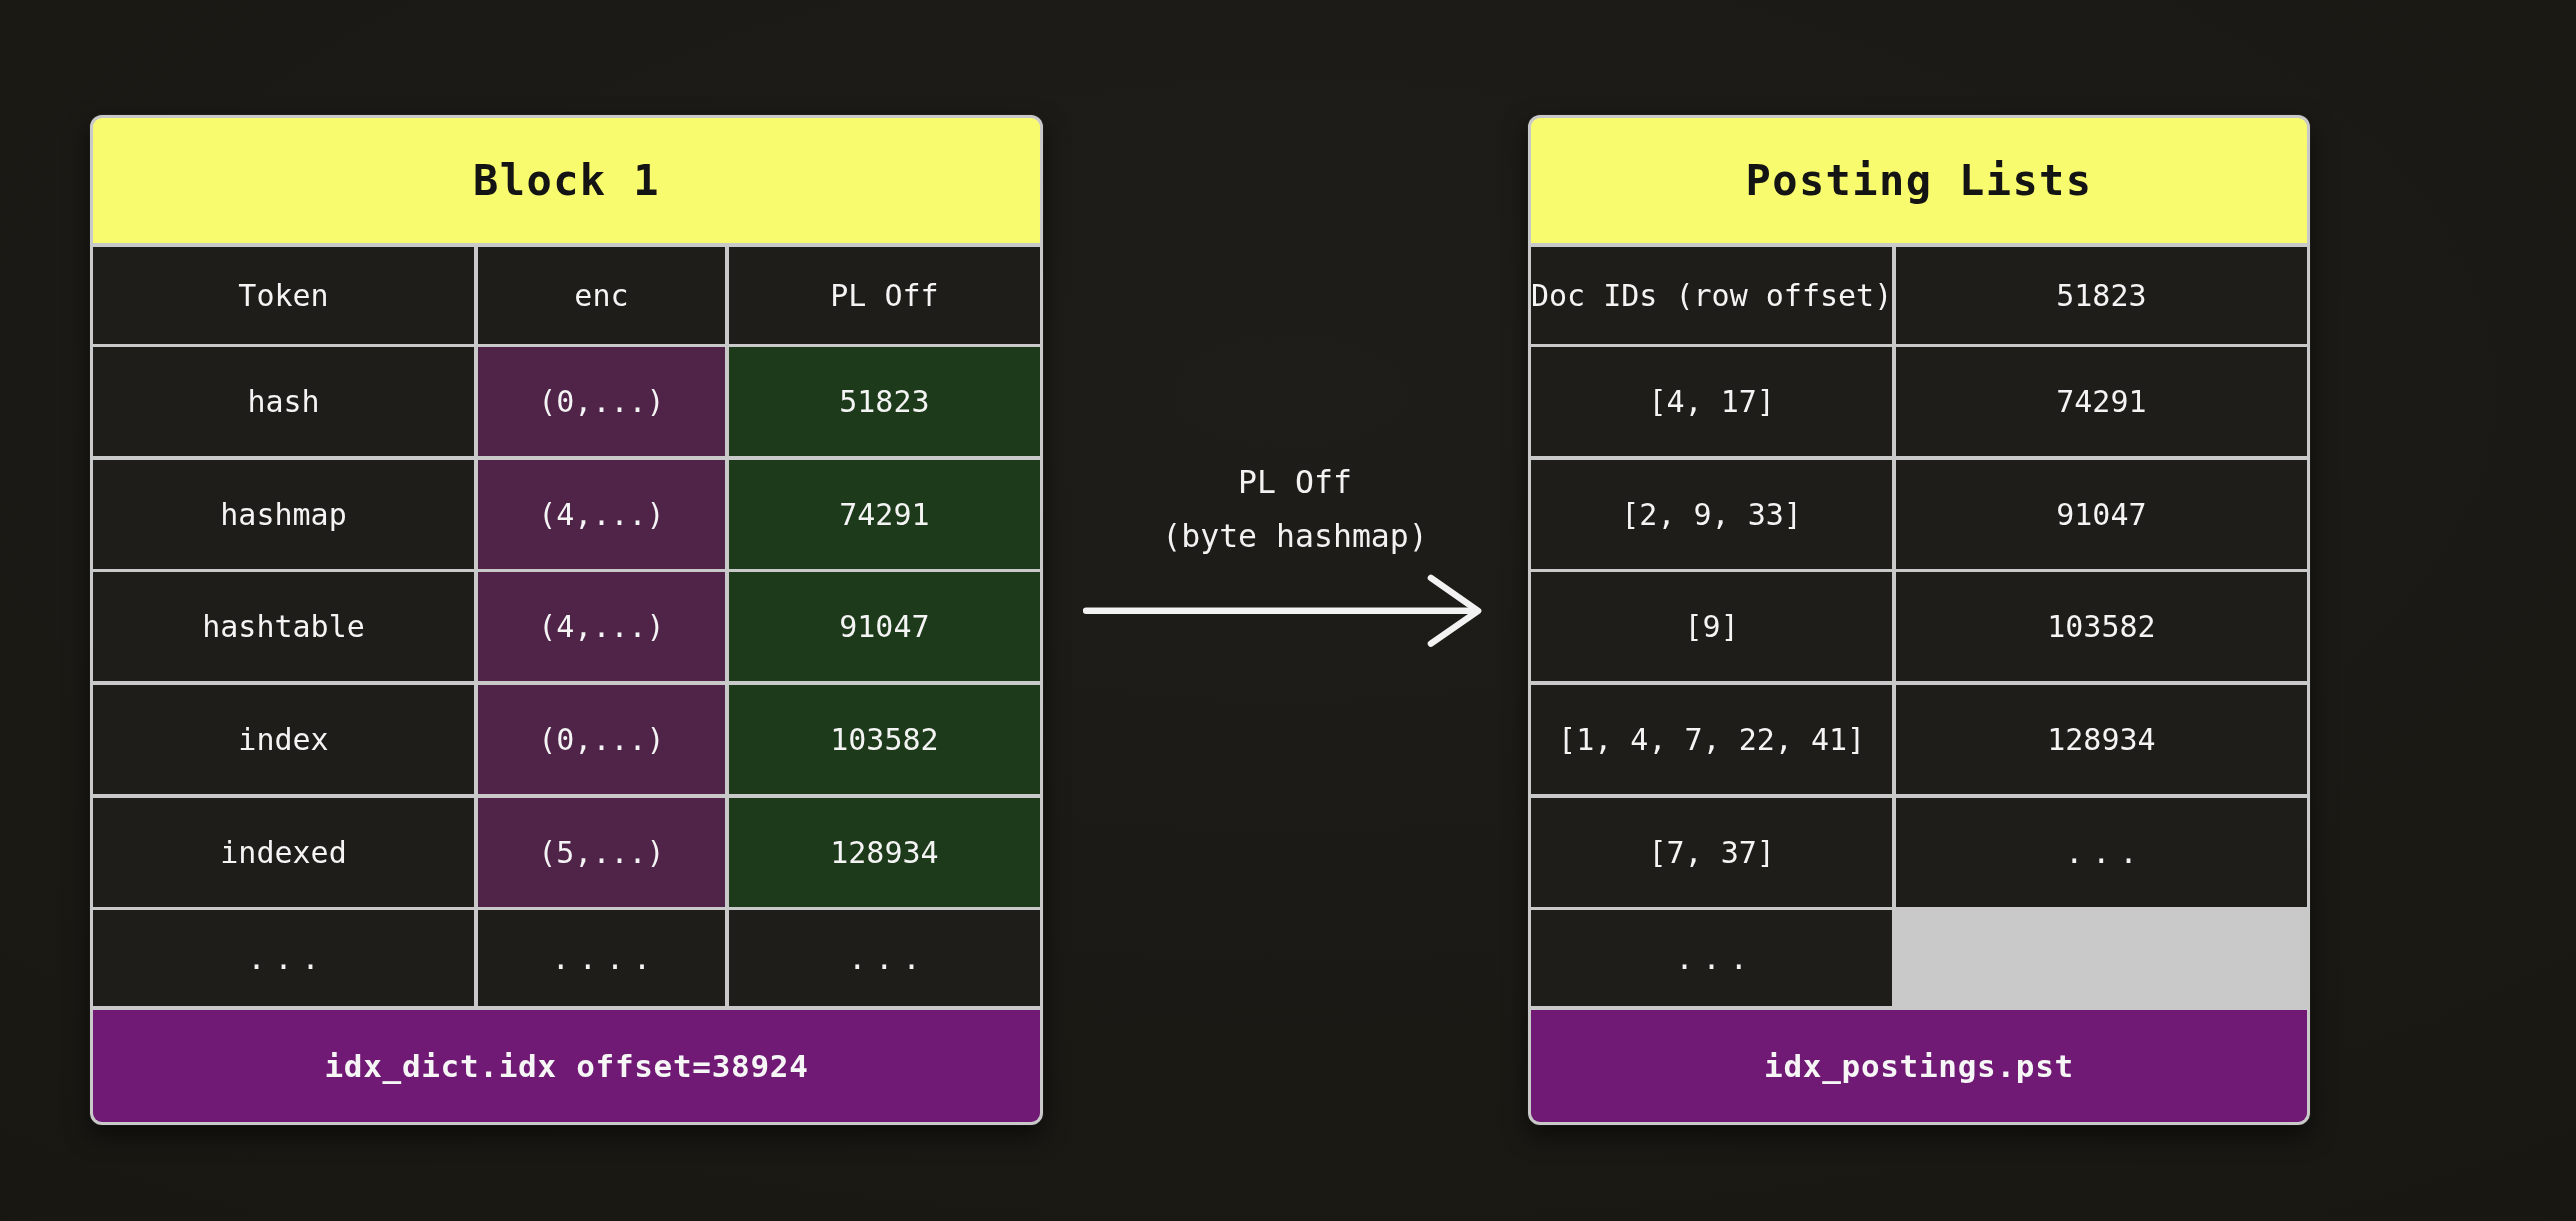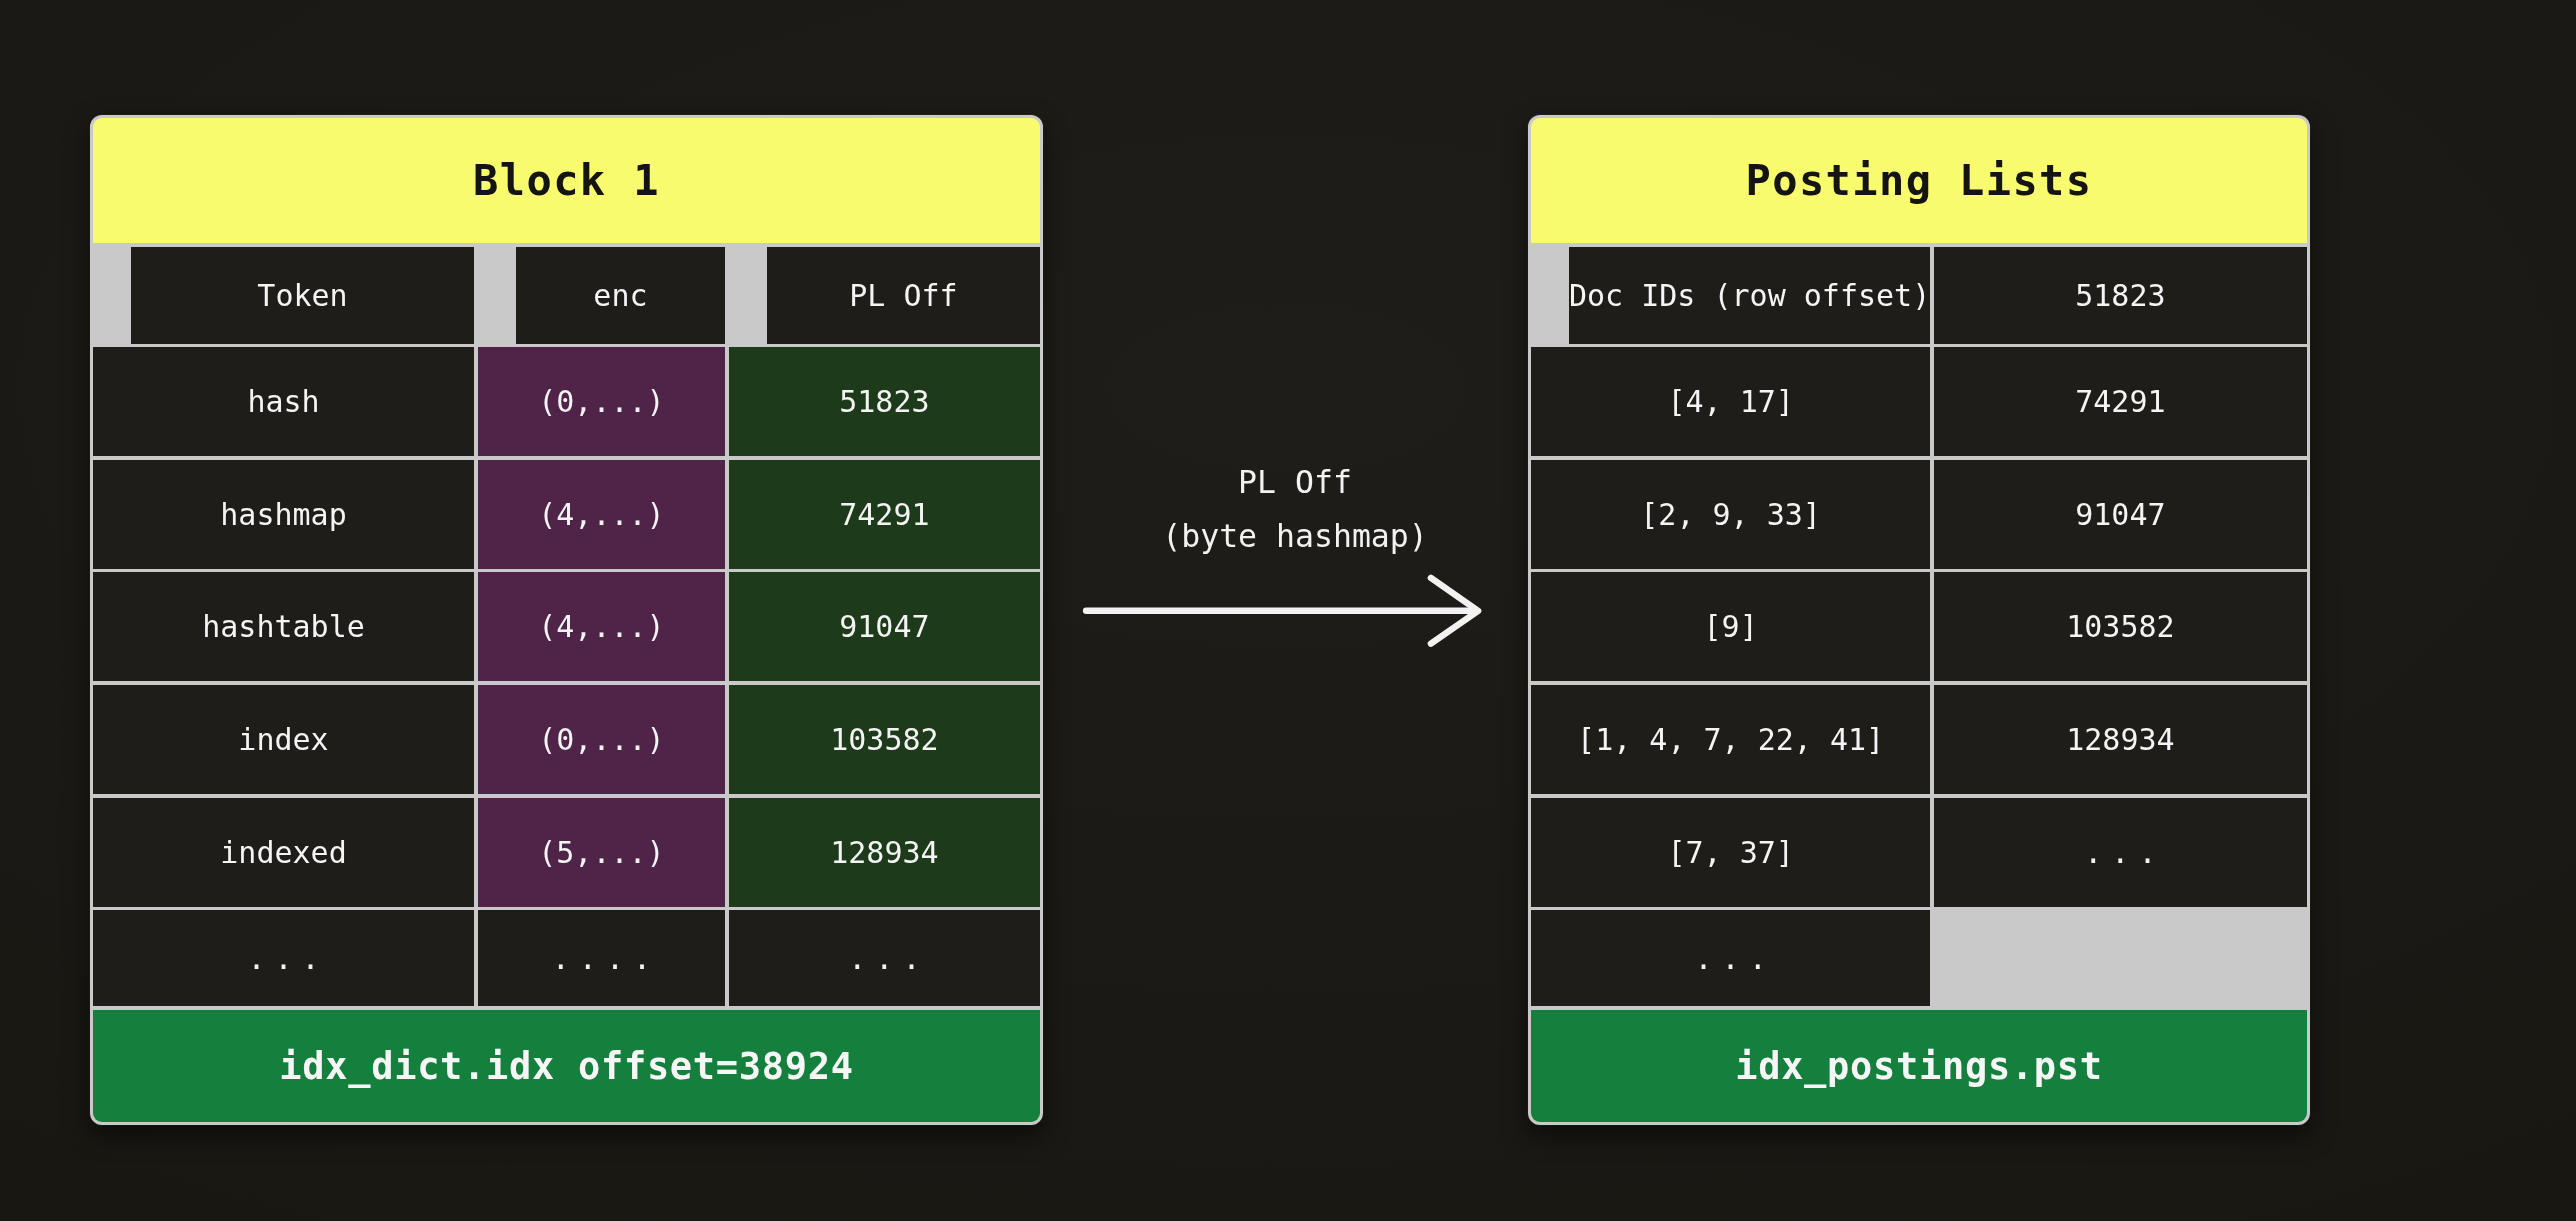--- a/index.html
+++ b/index.html
@@ -36,29 +36,29 @@
     font-size:42px;font-weight:bold;letter-spacing:1.4px;
     display:flex;align-items:center;justify-content:center;
   }
   .cell{
     background:#1e1d1a;
     color:#f4f4f4;
     font-size:30px;
     display:flex;align-items:center;justify-content:center;
     white-space:nowrap;
   }
-  .cell.head{ background:#1e1d1a;margin-left:38px; }
+  .cell.head{ background:#1e1d1a; }
   .cell.enc{ background:#502349; }
   .cell.green{ background:#1d3a1a; }
   .cell.dots{ letter-spacing:0.3em; text-indent:0.3em; }
   .footer{
     grid-column:1 / -1;
-    background:#15803d;
+    background:#701a75;
     color:#f6f6f6;
-    font-size:37px;font-weight:bold;letter-spacing:0.7px;
+    font-size:31px;font-weight:bold;letter-spacing:0.7px;
     display:flex;align-items:center;justify-content:center;
   }
   .arrow-label{
     position:absolute;left:1073px;top:455px;width:444px;
     color:#f2f2f2;font-size:31.5px;line-height:54px;text-align:center;
     white-space:nowrap;
   }
   .arrow-svg{ position:absolute;left:1073px;top:565px;width:444px;height:93px; }
 </style>
 </head>

